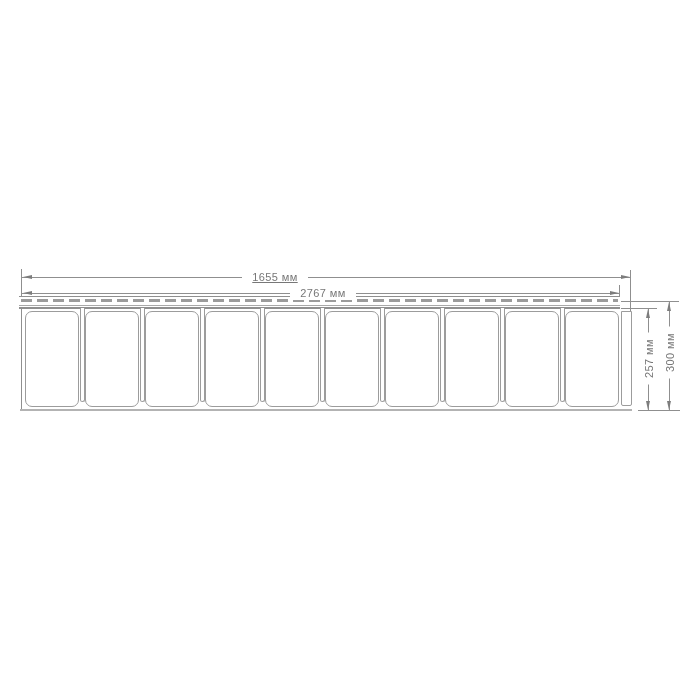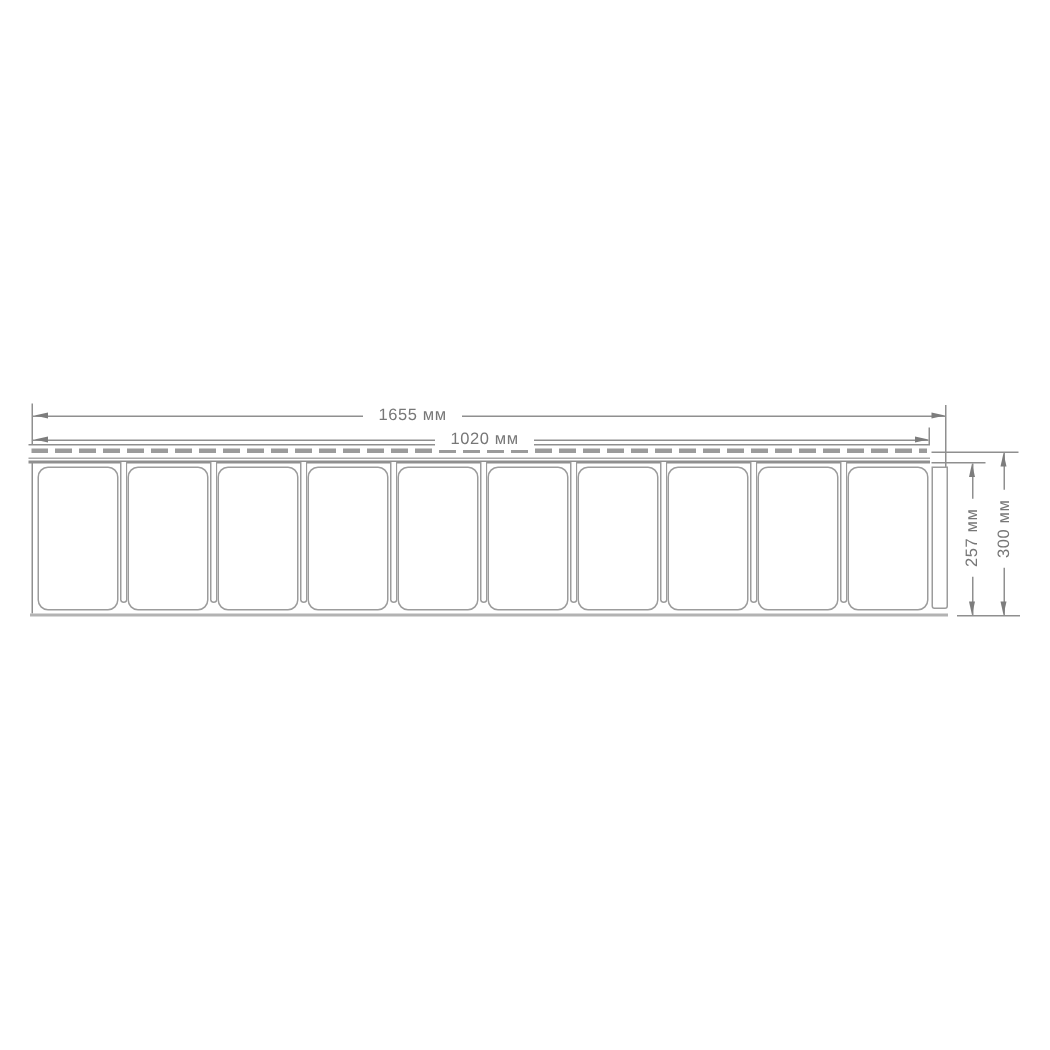--- a/index.html
+++ b/index.html
@@ -52,26 +52,26 @@
   .base-line{position:absolute;left:20px;top:409px;width:612px;height:2px;background:var(--base);}
 </style>
 </head>
 <body>
 
 <div class="canvas">
 
   <div class="hline" style="left:22px;top:277px;width:608px;"></div>
   <div class="arr arr-left" style="left:23px;top:274.5px;"></div>
   <div class="arr arr-right" style="left:621px;top:274.5px;"></div>
-  <div class="dim-label" style="left:242px;top:271px;width:66px;">1655 мм</div>
+  <div class="dim-label" style="left:242px;top:271px;width:66px;text-decoration:underline;">1655 мм</div>
 
   <div class="hline" style="left:22px;top:293px;width:597px;"></div>
   <div class="arr arr-left" style="left:23px;top:290.5px;"></div>
   <div class="arr arr-right" style="left:610px;top:290.5px;"></div>
-  <div class="dim-label" style="left:290px;top:287px;width:66px;">1020 мм</div>
+  <div class="dim-label" style="left:290px;top:287px;width:66px;">2767 мм</div>
 
   <div class="vline" style="left:21px;top:269px;height:30px;"></div>
   <div class="vline" style="left:630px;top:270px;height:48px;"></div>
   <div class="vline" style="left:619px;top:285px;height:21px;"></div>
   <div class="hline" style="left:621px;top:301px;width:58px;"></div>
   <div class="hline" style="left:621px;top:308px;width:36px;"></div>
   <div class="hline" style="left:638px;top:410px;width:42px;"></div>
 
   <div class="strip">
     <div class="s-top"></div>

